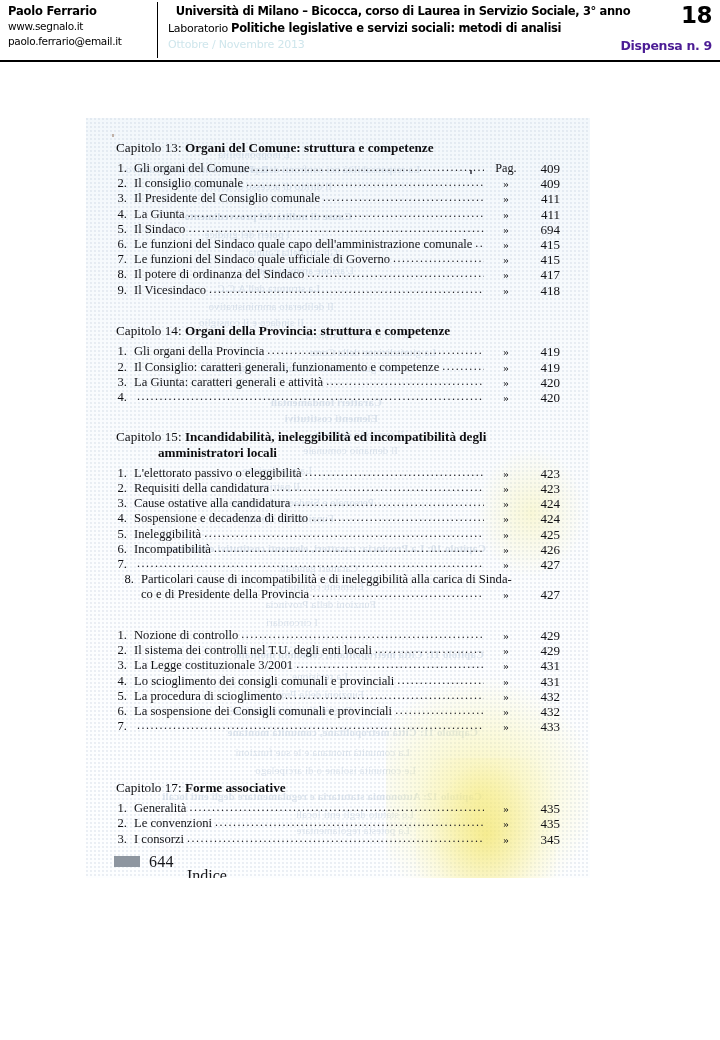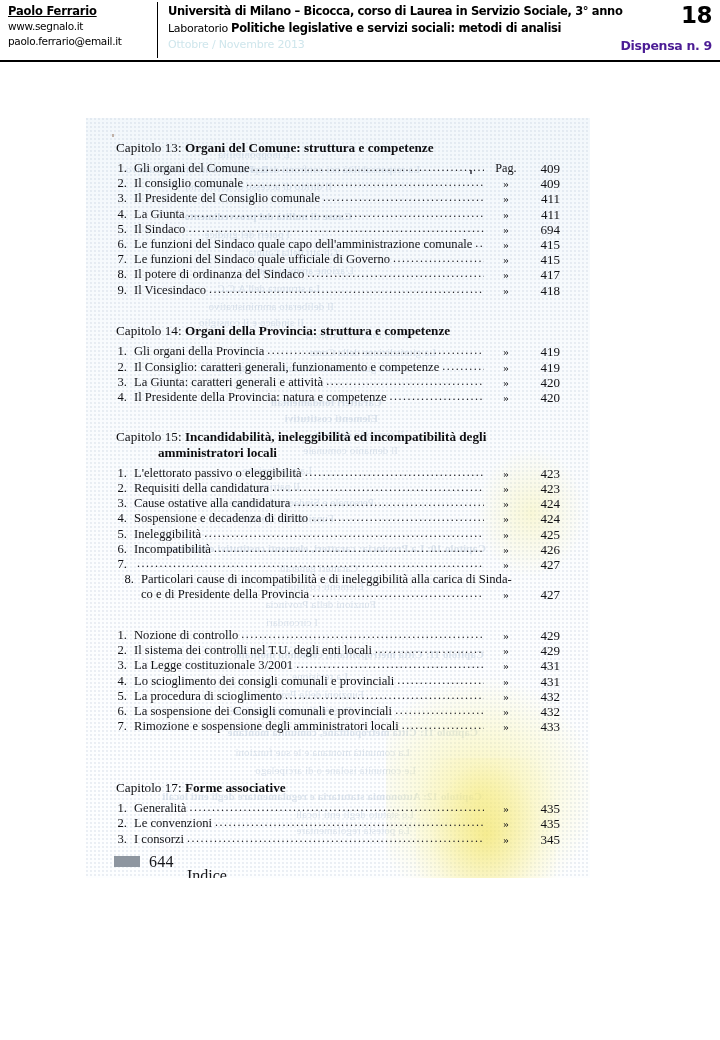--- a/index.html
+++ b/index.html
@@ -29,21 +29,20 @@
     left: 8px; top: 4px;
     width: 145px;
   }
   .hdr-left .name {
     font-family: "DejaVu Sans", sans-serif;
     font-size: 11.5px;
     font-weight: bold;
     color: #000;
     letter-spacing: -0.2px;
     line-height: 15px;
-    text-decoration: underline;
   }
   .hdr-left .line {
     font-family: "DejaVu Sans", sans-serif;
     font-size: 10.5px;
     color: #000;
     line-height: 15px;
     letter-spacing: -0.3px;
   }
   .hdr-divider {
     position: absolute;
@@ -63,20 +62,21 @@
     width: 470px;
   }
   .hdr-r1 {
     font-family: "DejaVu Sans", sans-serif;
     font-size: 11.5px;
     font-weight: bold;
     color: #000;
     letter-spacing: -0.35px;
     line-height: 17px;
     white-space: nowrap;
+    text-align: center;
   }
   .hdr-r2 {
     font-family: "DejaVu Sans", sans-serif;
     font-size: 11px;
     color: #000;
     letter-spacing: -0.3px;
     line-height: 16px;
     white-space: nowrap;
   }
   .hdr-r2 b { font-weight: bold; font-size: 11.5px; }
@@ -476,21 +476,20 @@
         </div>
         <div class="entry">
           <span class="idx">3.</span>
           <span class="txt">La Giunta: caratteri generali e attività</span>
           <span class="dots">........................................................................................................................................................................................................</span>
           <span class="pagelbl mark">»</span>
           <span class="pg">420</span>
         </div>
         <div class="entry">
           <span class="idx">4.</span>
-          <span class="txt">Il Presidente della Provincia: natura e competenze</span>
           <span class="dots">........................................................................................................................................................................................................</span>
           <span class="pagelbl mark">»</span>
           <span class="pg">420</span>
         </div>
       </div>
       <div class="chapter" style="top: 310.8px;">
         <div class="chap-title two-line"><span class="num">Capitolo 15:</span> <span class="ttl">Incandidabilità, ineleggibilità ed incompatibilità degli</span><span class="cont">amministratori locali</span></div>
         <div class="entry">
           <span class="idx">1.</span>
           <span class="txt">L'elettorato passivo o eleggibilità</span>
@@ -587,21 +586,20 @@
         </div>
         <div class="entry">
           <span class="idx">6.</span>
           <span class="txt">La sospensione dei Consigli comunali e provinciali</span>
           <span class="dots">........................................................................................................................................................................................................</span>
           <span class="pagelbl mark">»</span>
           <span class="pg">432</span>
         </div>
         <div class="entry">
           <span class="idx">7.</span>
-          <span class="txt">Rimozione e sospensione degli amministratori locali</span>
           <span class="dots">........................................................................................................................................................................................................</span>
           <span class="pagelbl mark">»</span>
           <span class="pg">433</span>
         </div>
       </div>
       <div class="chapter" style="top: 662.2px;">
         <div class="chap-title"><span class="num">Capitolo 17:</span> <span class="ttl">Forme associative</span></div>
         <div class="entry">
           <span class="idx">1.</span>
           <span class="txt">Generalità</span>

